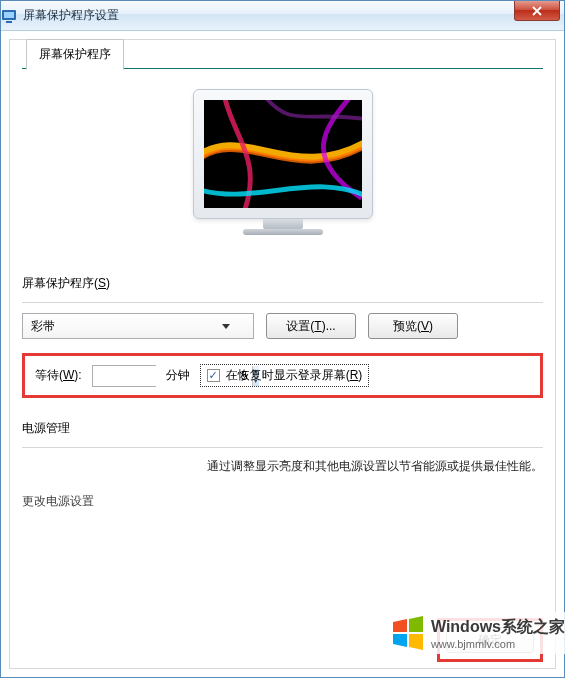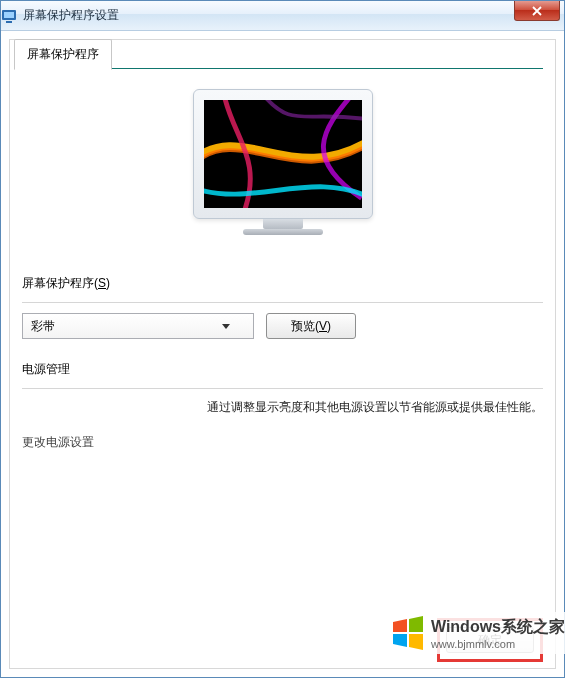--- a/index.html
+++ b/index.html
@@ -57,21 +57,21 @@
     .content-border {
       border: 1px solid #d8d8d8;
       height: 630px;
       padding: 4px 12px 10px 12px;
       position: relative;
     }
     
     .tab {
       position: absolute;
       top: -1px;
-      left: 4px;
+      left: 16px;
       border: 1px solid #c7c7c7;
       border-bottom: 1px solid #fff;
       background: #fff;
       padding: 6px 12px;
       border-radius: 2px 2px 0 0;
       z-index: 2;
     }
     .tab-body {
       margin-top: 24px;
       border-top: 1px solid #0f766e;
@@ -258,26 +258,50 @@
           <span class="group-label">
             <span>屏幕保护程序(</span><span class="underline">S</span><span>)</span>
           </span>
           <hr class="hr">
           <div class="row">
             <div class="combo">
               <span>彩带</span>
               <span class="combo-arrow"></span>
             </div>
             <div class="btn">
+              <span>设置(</span>
+                <span class="underline">T</span>
+                <span>)...</span>
+            </div>
+            <div class="btn">
               <span>预览(</span>
                 <span class="underline">V</span>
                 <span>)</span>
             </div>
           </div>
 
+          <div class="hl">
+            <span>
+              <span>等待(</span><span class="underline">W</span><span>):</span>
+            </span>
+            <div class="spin">
+              <input class="spin-input" value="5" style="">
+              <div class="spin-btns">
+                <div class="spin-up">▲</div>
+                <div class="spin-down">▼</div>
+              </div>
+            </div>
+            <span>分钟</span>
+            <span class="chk-wrap">
+              <span class="chk">✓</span>
+              <span>
+                <span>在恢复时显示登录屏幕(</span><span class="underline">R</span><span>)</span>
+              </span>
+            </span>
+          </div>
         </div>
 
         <div class="sect-power">
           <span class="group-label">电源管理</span>
           <hr class="hr">
           <div class="desc">通过调整显示亮度和其他电源设置以节省能源或提供最佳性能。</div>
           <span class="link">更改电源设置</span>
         </div>
 
       </div>

